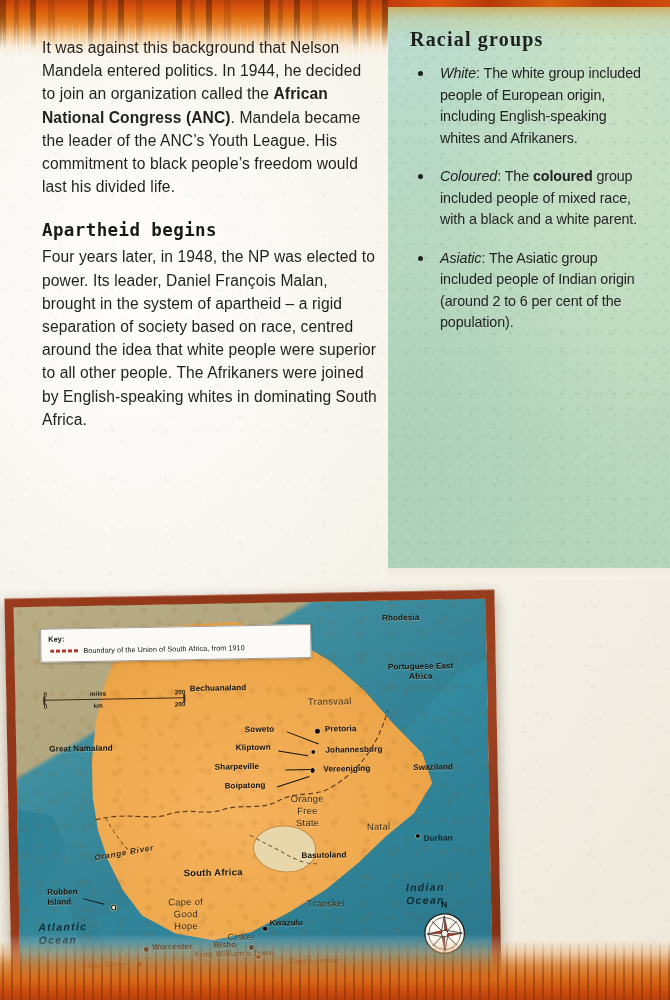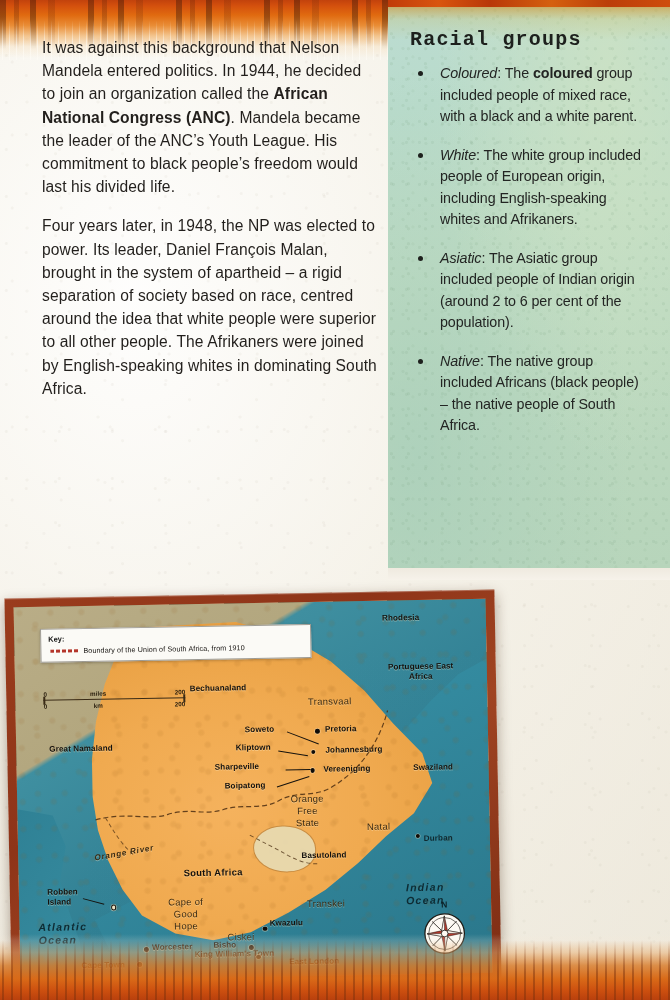--- a/index.html
+++ b/index.html
@@ -129,21 +129,21 @@
       rgba(205,150,45,.55) 22%,
       rgba(200,190,110,.30) 48%,
       rgba(185,215,185,0) 100%);
   }
   .green-topstrip{
     position:absolute;left:0;top:0;width:100%;height:7px;
     background:linear-gradient(90deg,#c03b09 0%,#d9550e 18%,#b83708 36%,#d5600f 58%,#bb3d09 78%,#cf4d0c 100%);
   }
   #greenbox .inner{position:relative;padding:28px 22px 0 22px;color:#232523;}
   .green-head{
-    font-family:Liberation Mono, monospace;
+    font-family:Liberation Serif, serif;
     font-size:20px;font-weight:bold;letter-spacing:1.2px;
     margin:0 0 12px 0;color:#1d201d;
   }
   .green-p{
     font-size:14.3px;line-height:21.5px;margin:0 0 16px 0;
     font-family:"Liberation Sans", sans-serif;
     color:#232523;letter-spacing:-.1px;
   }
   .green-list{list-style:none;margin:0;padding:0;}
   .green-list li{
@@ -305,44 +305,42 @@
 
   <div class="top-band"></div>
   <div class="top-band-mask"></div>
   <div class="top-band-fray"></div>
 
   <div id="leftcol">
 
 
     <p class="body-p"><span>It was against this background that Nelson Mandela entered politics. In 1944, he decided to join an organization called the </span><b>African National Congress (ANC)</b><span>. Mandela became the leader of the ANC’s Youth League. His commitment to black people’s freedom would last his divided life.</span></p>
 
+    <h2 class="sec-head">Apartheid begins</h2>
 
     <p class="body-p">Four years later, in 1948, the NP was elected to power. Its leader, Daniel François Malan, brought in the system of apartheid – a rigid separation of society based on race, centred around the idea that white people were superior to all other people. The Afrikaners were joined by English-speaking whites in dominating South Africa.</p>
   </div>
 
   <div id="greenbox">
     <div class="green-grain"></div>
     <div class="green-topgrad"></div>
     <div class="green-topstrip"></div>
 
     <div class="inner">
       <h2 class="green-head">Racial groups</h2>
 
       <ul class="green-list">
         <li>
+          <span class="bullet"></span><i>White</i><span>: </span><span>The white group included people of European origin, including English-speaking whites and Afrikaners.</span>
+        </li>
+        <li>
           <span class="bullet"></span><i>Coloured</i><span>: </span><span>The </span><b>coloured</b><span> group included people of mixed race, with a black and a white parent.</span>
         </li>
         <li>
-          <span class="bullet"></span><i>White</i><span>: </span><span>The white group included people of European origin, including English-speaking whites and Afrikaners.</span>
-        </li>
-        <li>
           <span class="bullet"></span><i>Asiatic</i><span>: </span><span>The Asiatic group included people of Indian origin (around 2 to 6 per cent of the population).</span>
-        </li>
-        <li>
-          <span class="bullet"></span><i>Native</i><span>: </span><span>The native group included Africans (black people) – the native people of South Africa.</span>
         </li>
       </ul>
     </div>
   </div>
   <div class="gutter"></div>
 
 
   <div id="mapwrap">
     <div id="mapframe"></div>
     <div id="mapface">

